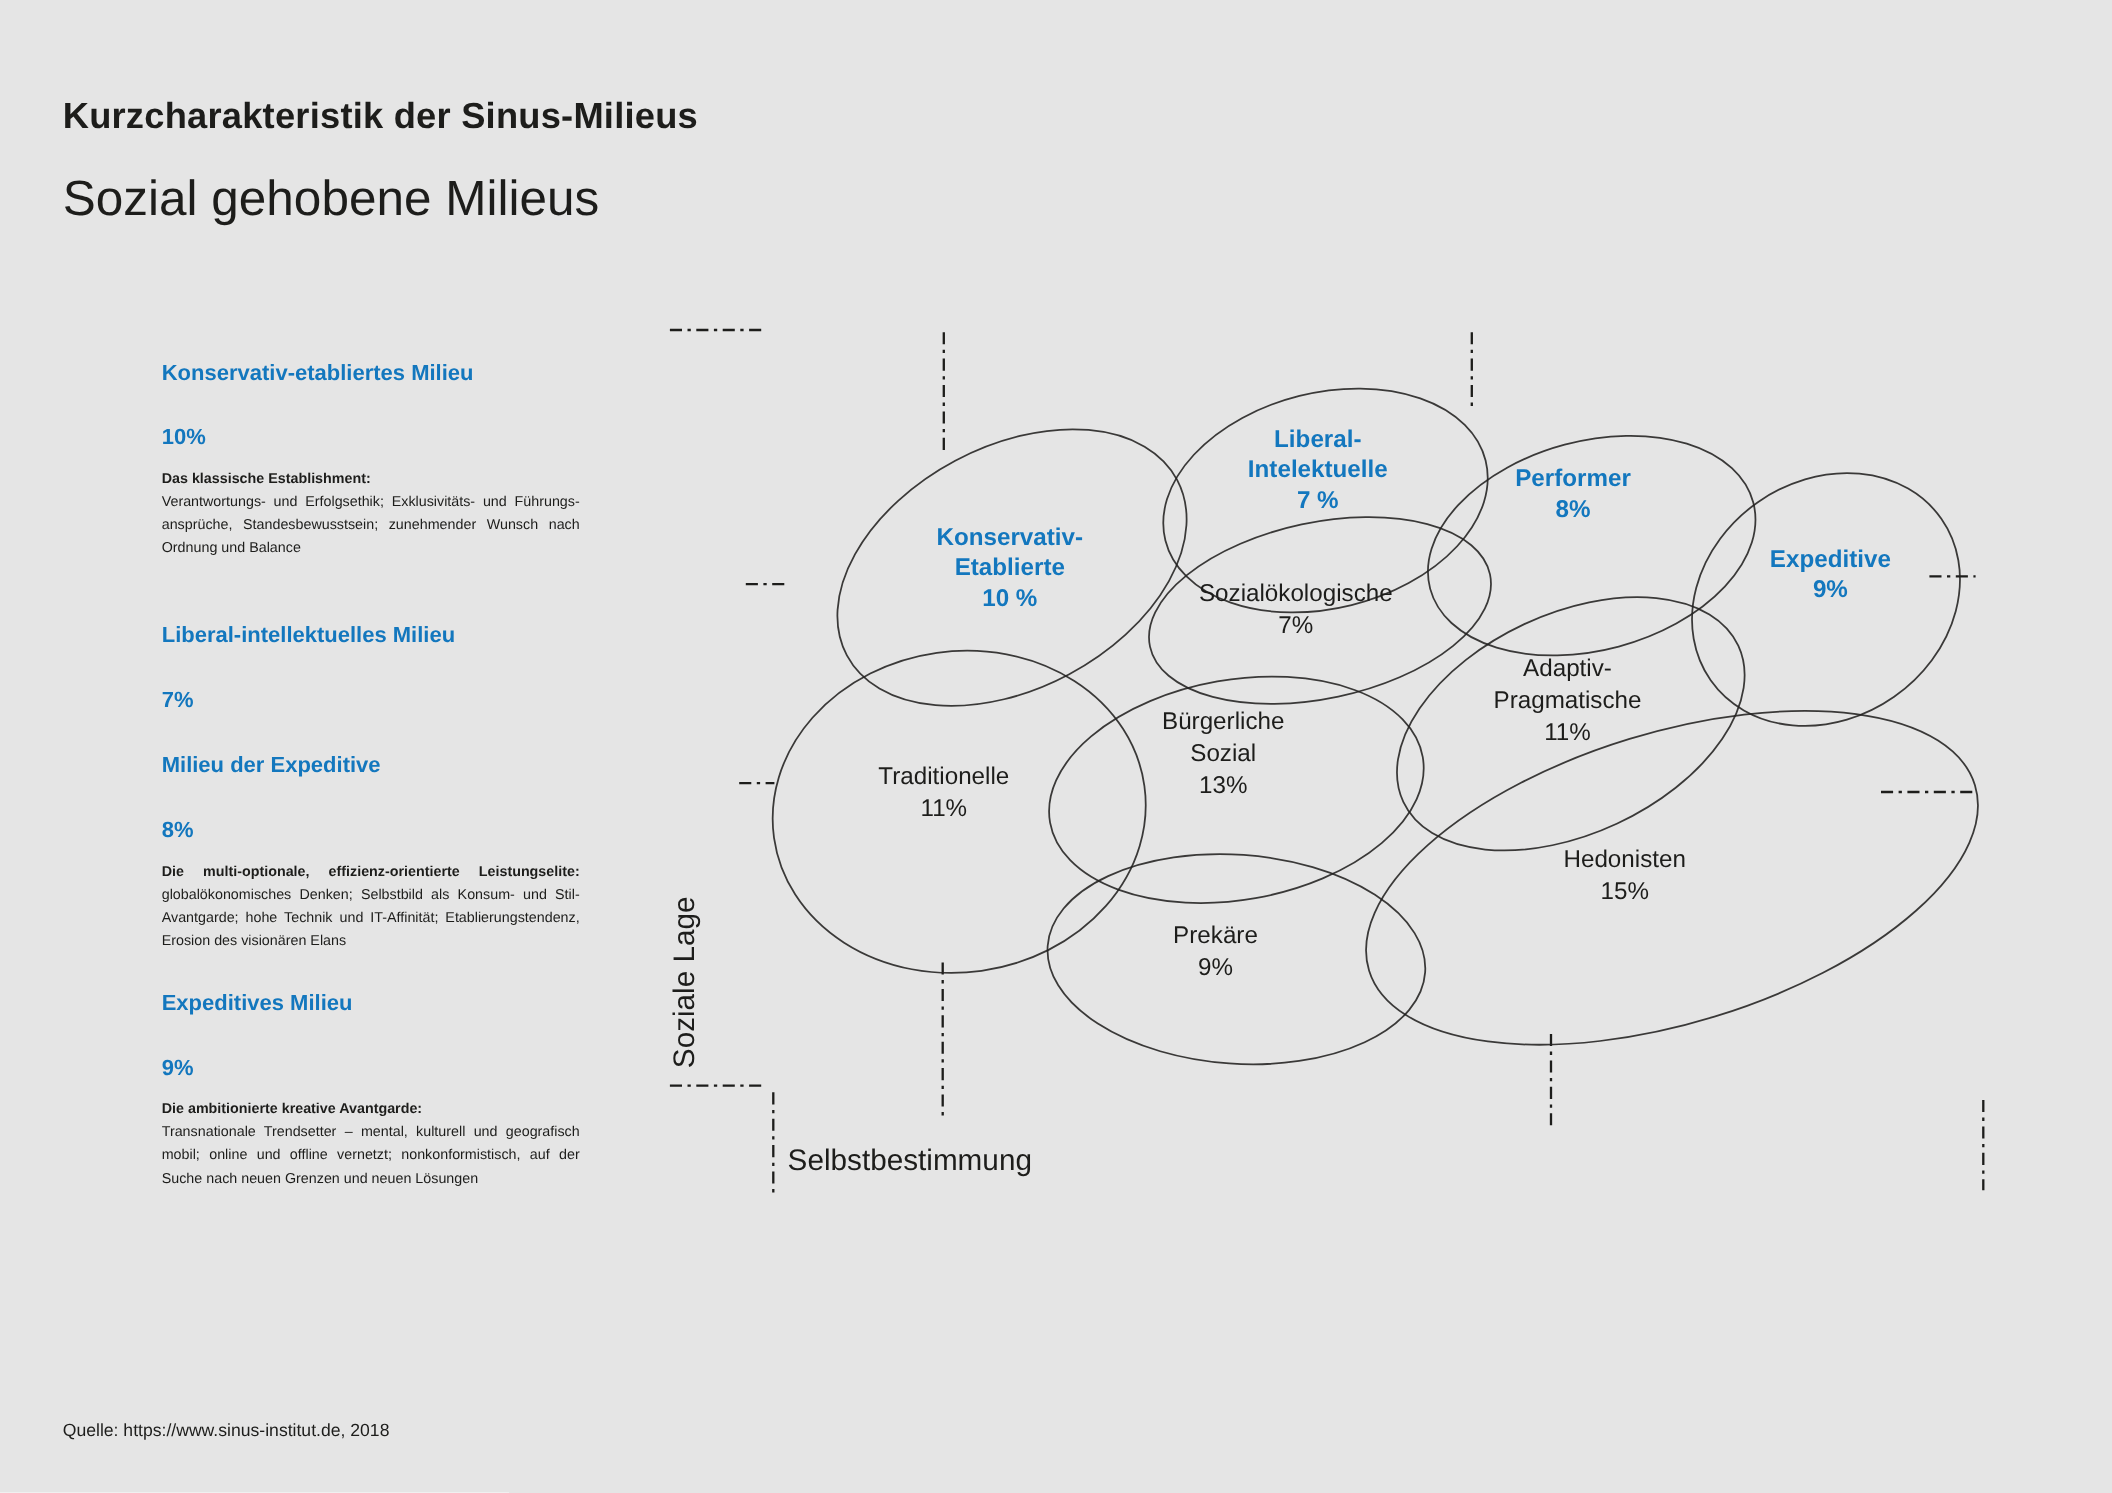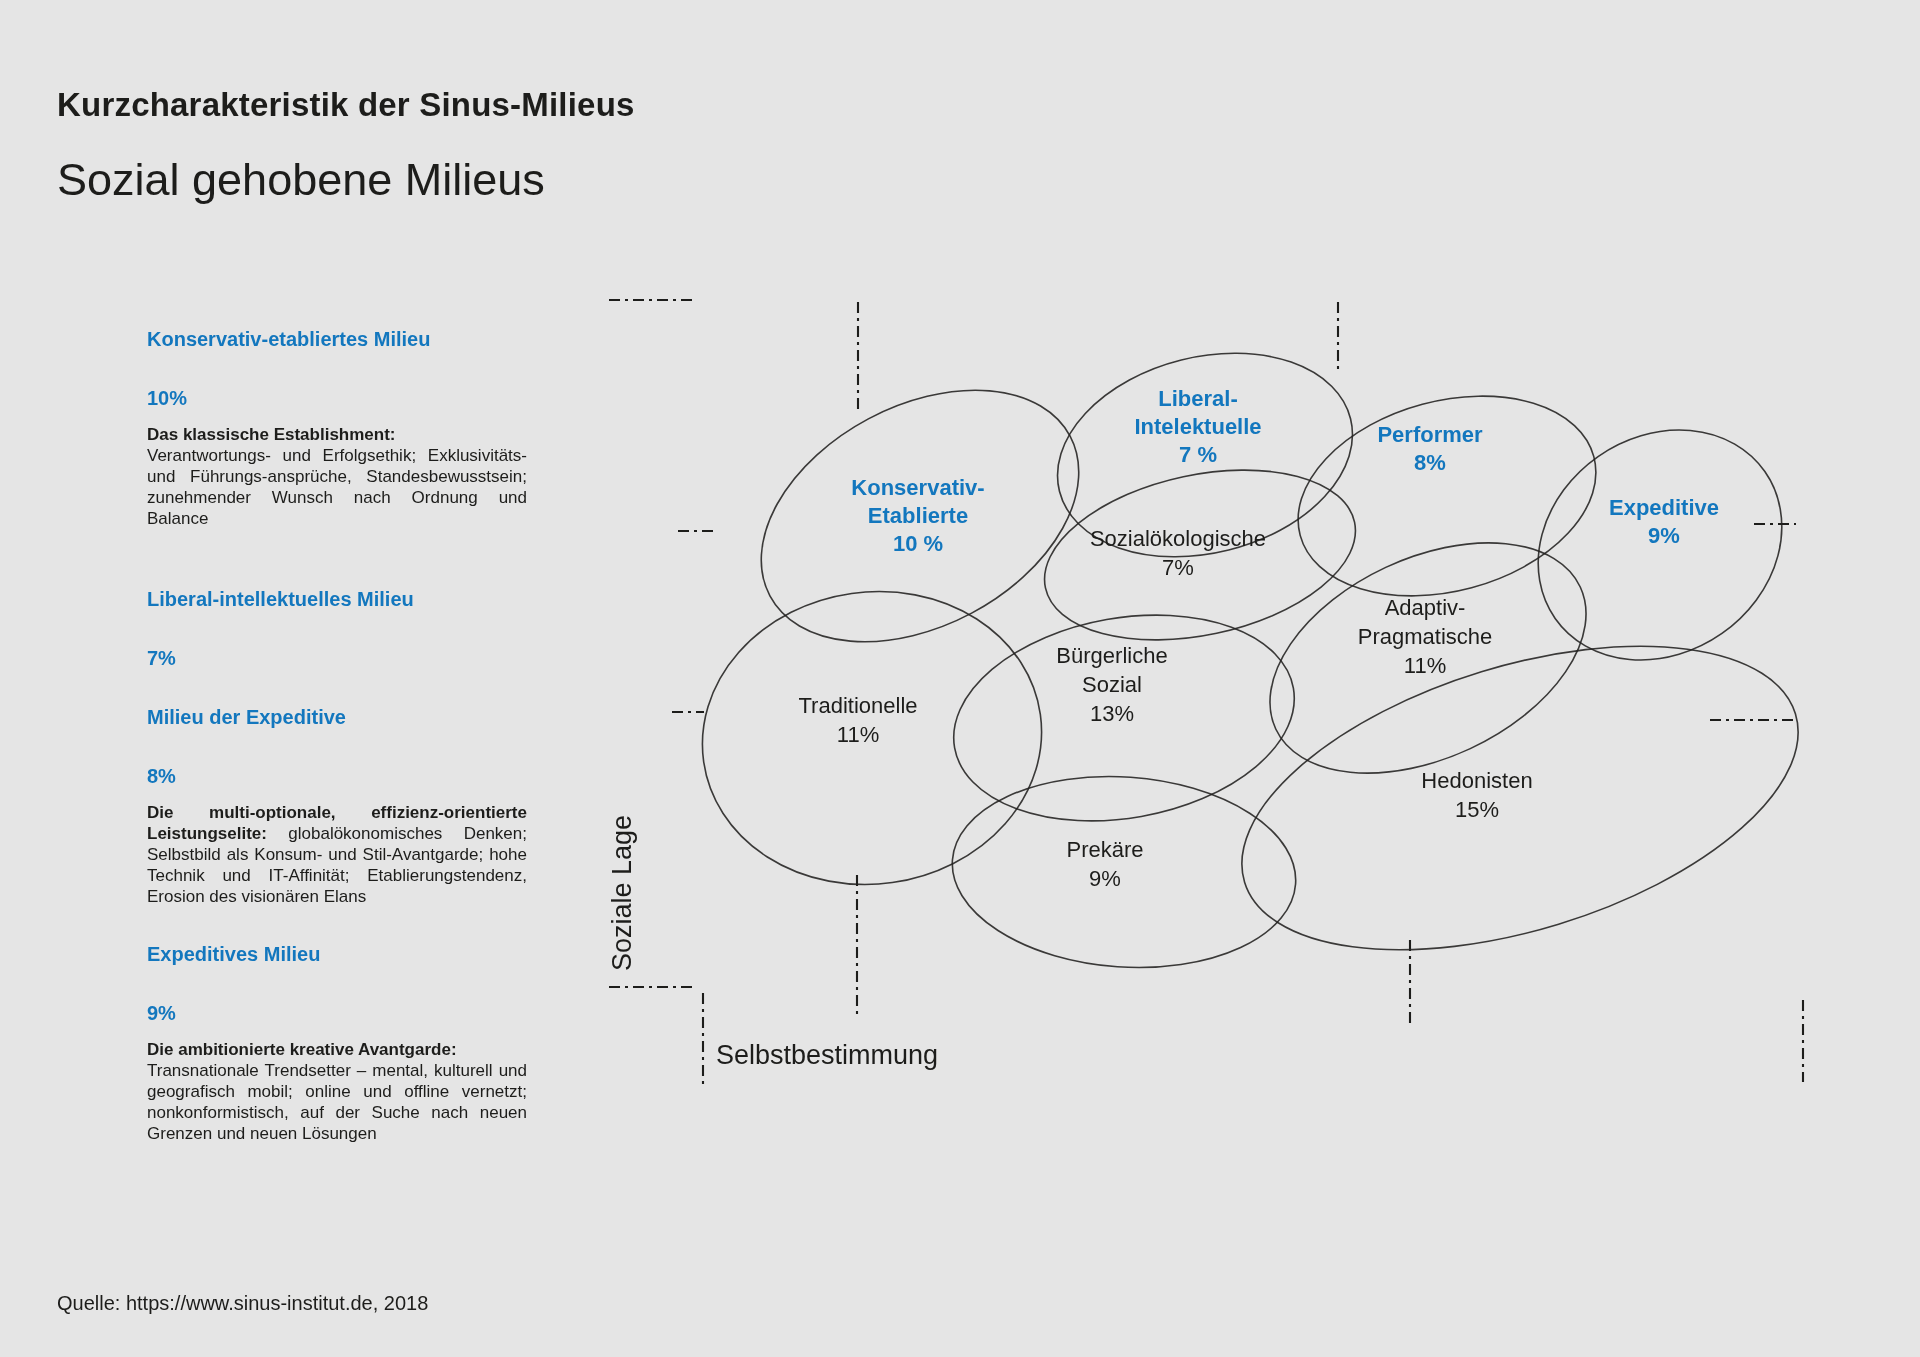--- a/index.html
+++ b/index.html
@@ -7,38 +7,38 @@
     position:relative;width:1920px;height:1357px;background:#e5e5e5;overflow:hidden;
     font-family:"Liberation Sans","DejaVu Sans",sans-serif;color:#1d1d1b;
   }
   
   .page-title{position:absolute;left:57px;top:64px;font-size:33px;font-weight:bold;letter-spacing:.2px;}
   .page-subtitle{position:absolute;left:57px;top:117px;font-size:45px;font-weight:normal;}
   
   .sidebar{position:absolute;left:147px;top:294px;width:380px;}
   .milieu-block h3{margin:0 0 12px 0;font-size:20px;line-height:27px;font-weight:bold;}
   .milieu-block .h-line{display:block;margin-top:32px;}
-  .milieu-block .desc{margin:0;font-size:17px;line-height:21px;text-align:justify;}
+  .milieu-block .desc{margin:0;font-size:13px;line-height:21px;text-align:justify;}
   .milieu-block .desc strong{display:block;font-weight:bold;}
   .milieu-block.runin .desc strong{display:inline;}
   .mb2{margin-top:57px;} .mb3{margin-top:30px;} .mb4{margin-top:34px;}
   
   .diagram-svg{position:absolute;left:0;top:0;width:1920px;height:1357px;}
   .diagram-svg ellipse{fill:none;stroke:#222120;stroke-width:1.6;opacity:.88;}
   .diagram-svg line{stroke:#1d1d1b;stroke-width:2.1;stroke-dasharray:11 5 3 5;}
   .bubble-labels{position:absolute;left:0;top:0;width:1920px;height:1357px;}
   .bubble-label{
     position:absolute;transform:translate(-50%,-50%);text-align:center;
     font-size:22px;line-height:29px;white-space:nowrap;color:#1d1d1b;
   }
   .bubble-label.em{font-weight:bold;line-height:28px;}
   .axis-label{position:absolute;font-size:27px;color:#1d1d1b;white-space:nowrap;}
   .y-axis{left:622px;top:893px;transform:translate(-50%,-50%) rotate(-90deg);}
   .x-axis{left:716px;top:1040px;}
-  .source-note{position:absolute;left:57px;top:1292px;font-size:20px;color:#1d1d1b;}
+  .source-note{position:absolute;left:57px;top:1292px;font-size:16px;color:#1d1d1b;}
 </style>
 </head>
 <body>
 
 <div class="page">
 
   <h1 class="page-title">Kurzcharakteristik der Sinus-Milieus</h1>
   <h2 class="page-subtitle">Sozial gehobene Milieus</h2>
 
   <div class="sidebar">

